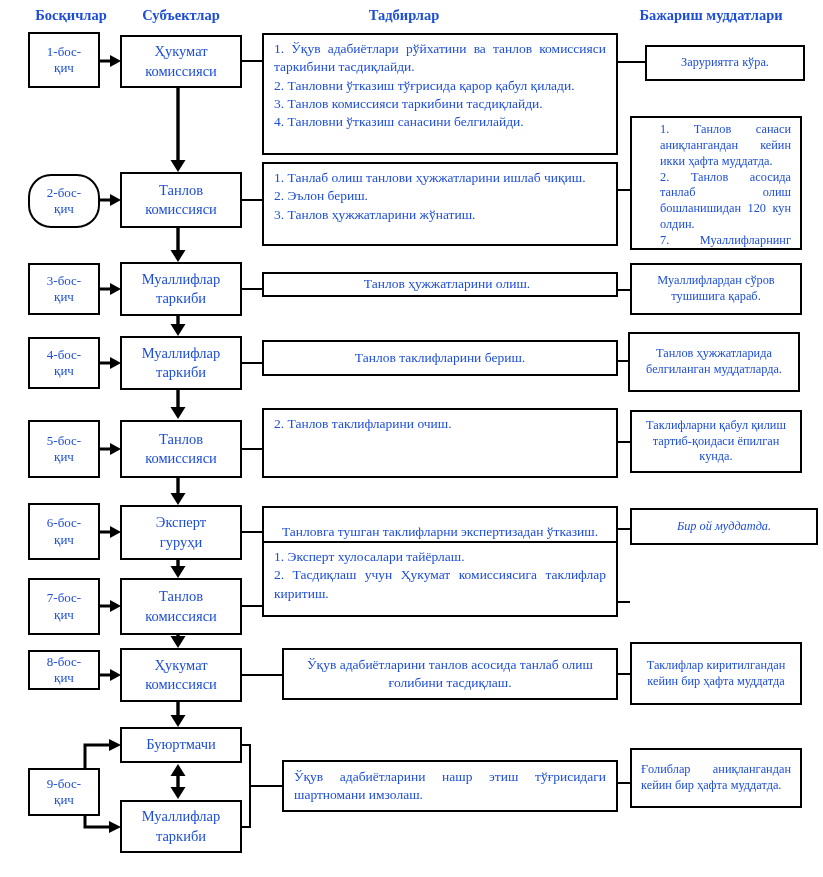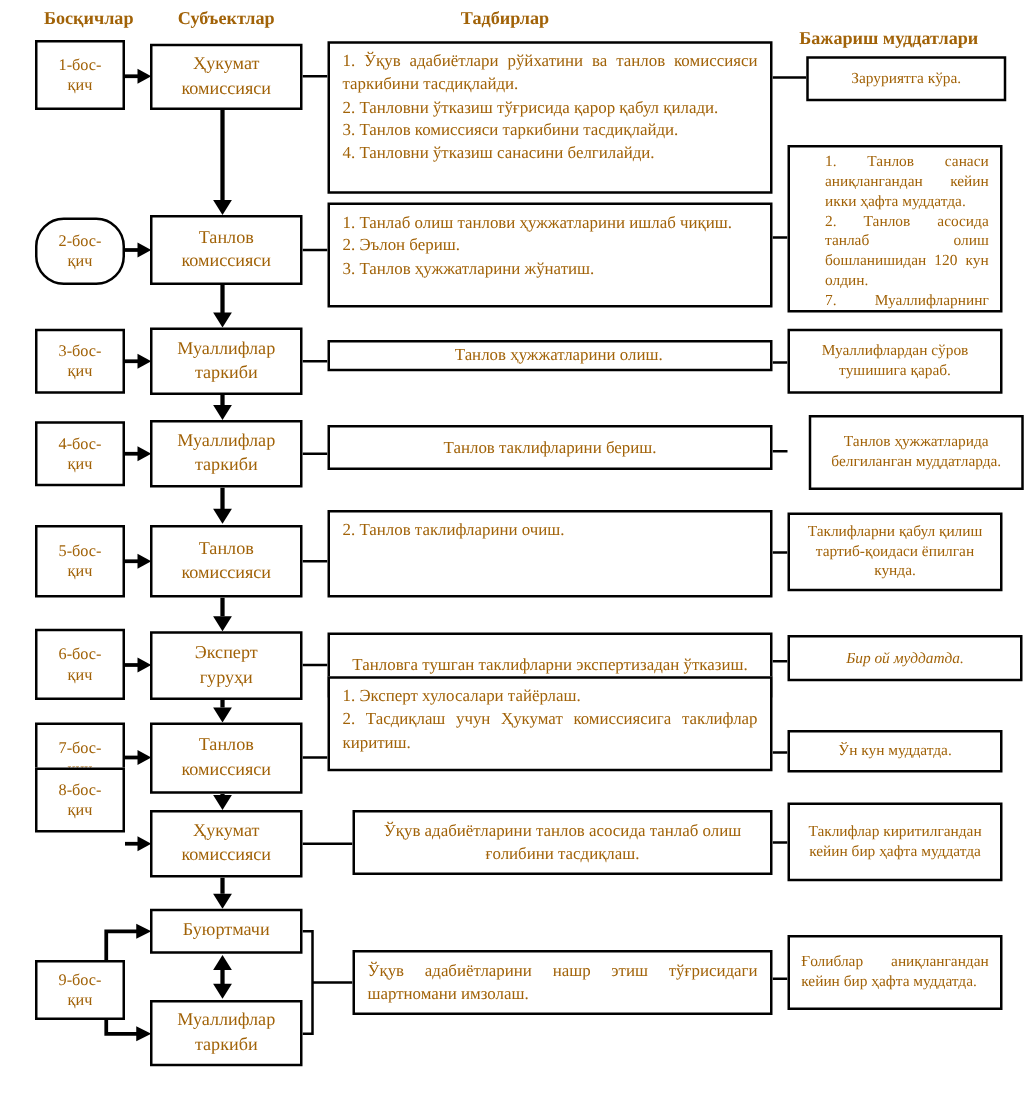--- a/index.html
+++ b/index.html
@@ -1,18 +1,18 @@
 <!DOCTYPE html>
 <html><head>
 <meta charset="utf-8">
 <style>
   html,body{margin:0;padding:0;background:#fff;}
   #canvas{
     position:relative;width:823px;height:877px;background:#fff;
-    font-family:"Liberation Serif","DejaVu Serif",serif;color:#a16207;overflow:hidden;
+    font-family:"Liberation Serif","DejaVu Serif",serif;color:#1d4ed8;overflow:hidden;
   }
   #connectors{position:absolute;left:0;top:0;z-index:1;}
   .colhead{
     position:absolute;top:7px;z-index:3;font-weight:bold;font-size:14.5px;
     text-align:center;white-space:nowrap;
   }
   .bx{
     position:absolute;z-index:2;background:#fff;border:2px solid #000;
     box-sizing:border-box;overflow:hidden;
   }
@@ -177,37 +177,37 @@
         <line class="ln thin" x1="618" y1="674" x2="630" y2="674"></line>
       </g>
     <g>
         <line class="ln thin" x1="618" y1="783" x2="630" y2="783"></line>
       </g>
   </svg>
 
   <div class="colhead" style="left:24px;width:94px;">Босқичлар</div>
   <div class="colhead" style="left:131px;width:100px;">Субъектлар</div>
   <div class="colhead" style="left:354px;width:100px;">Тадбирлар</div>
-  <div class="colhead" style="left:631px;width:160px;margin-top:16px;">Бажариш муддатлари</div>
+  <div class="colhead" style="left:631px;width:160px;">Бажариш муддатлари</div>
 
   <div class="bx cflex stage-box" style="left:28px;top:32px;width:72px;height:56px;">1-бос-
 қич</div>
   <div class="bx cflex stage-box" style="left:28px;top:174px;width:72px;height:54px;border-radius:23px;">2-бос-
 қич</div>
   <div class="bx cflex stage-box" style="left:28px;top:263px;width:72px;height:52px;">3-бос-
 қич</div>
   <div class="bx cflex stage-box" style="left:28px;top:337px;width:72px;height:52px;">4-бос-
 қич</div>
   <div class="bx cflex stage-box" style="left:28px;top:420px;width:72px;height:58px;">5-бос-
 қич</div>
   <div class="bx cflex stage-box" style="left:28px;top:503px;width:72px;height:57px;">6-бос-
 қич</div>
   <div class="bx cflex stage-box" style="left:28px;top:578px;width:72px;height:57px;">7-бос-
 қич</div>
-  <div class="bx cflex stage-box" style="left:28px;top:614px;width:72px;height:52px;">8-бос-
+  <div class="bx cflex stage-box" style="left:28px;top:650px;width:72px;height:40px;">8-бос-
 қич</div>
   <div class="bx cflex stage-box" style="left:28px;top:768px;width:72px;height:48px;">9-бос-
 қич</div>
 
   <div class="bx cflex subj-box" style="left:120px;top:35px;width:122px;height:53px;">Ҳукумат
 комиссияси</div>
   <div class="bx cflex subj-box" style="left:120px;top:172px;width:122px;height:56px;">Танлов
 комиссияси</div>
   <div class="bx cflex subj-box" style="left:120px;top:262px;width:122px;height:54px;">Муаллифлар
 таркиби</div>
@@ -263,32 +263,29 @@
     <p>Заруриятга кўра.</p>
   </div>
   <div class="bx dl-box" style="left:630px;top:116px;width:172px;height:134px;padding-left:28px;">
     <p>1. Танлов санаси аниқлангандан кейин икки ҳафта муддатда.</p>
     <p>2. Танлов асосида танлаб олиш бошланишидан 120 кун олдин.</p>
     <p>7. Муаллифларнинг сўрови тушишига қараб.</p>
   </div>
   <div class="bx dl-box ctr" style="left:630px;top:263px;width:172px;height:52px;">
     <p>Муаллифлардан сўров тушишига қараб.</p>
   </div>
-  <div class="bx dl-box ctr" style="left:647px;top:332px;width:172px;height:60px;">
+  <div class="bx dl-box ctr" style="left:628px;top:332px;width:172px;height:60px;">
     <p>Танлов ҳужжатларида белгиланган муддатларда.</p>
   </div>
   <div class="bx dl-box ctr" style="left:630px;top:410px;width:172px;height:63px;">
     <p>Таклифларни қабул қилиш тартиб-қоидаси ёпилган кунда.</p>
   </div>
   <div class="bx dl-box ctr" style="left:630px;top:508px;width:188px;height:37px;font-style:italic;">
     <p>Бир ой муддатда.</p>
   </div>
-  <div class="bx dl-box ctr" style="left:630px;top:584px;width:172px;height:34px;">
-    <p>Ўн кун муддатда.</p>
-  </div>
   <div class="bx dl-box ctr" style="left:630px;top:642px;width:172px;height:63px;">
     <p>Таклифлар киритилгандан кейин бир ҳафта муддатда</p>
   </div>
   <div class="bx dl-box" style="left:630px;top:748px;width:172px;height:60px;display:flex;flex-direction:column;justify-content:center;">
     <p>Ғолиблар аниқлангандан кейин бир ҳафта муддатда.</p>
   </div>
 
 </div>
 
 </body></html>

